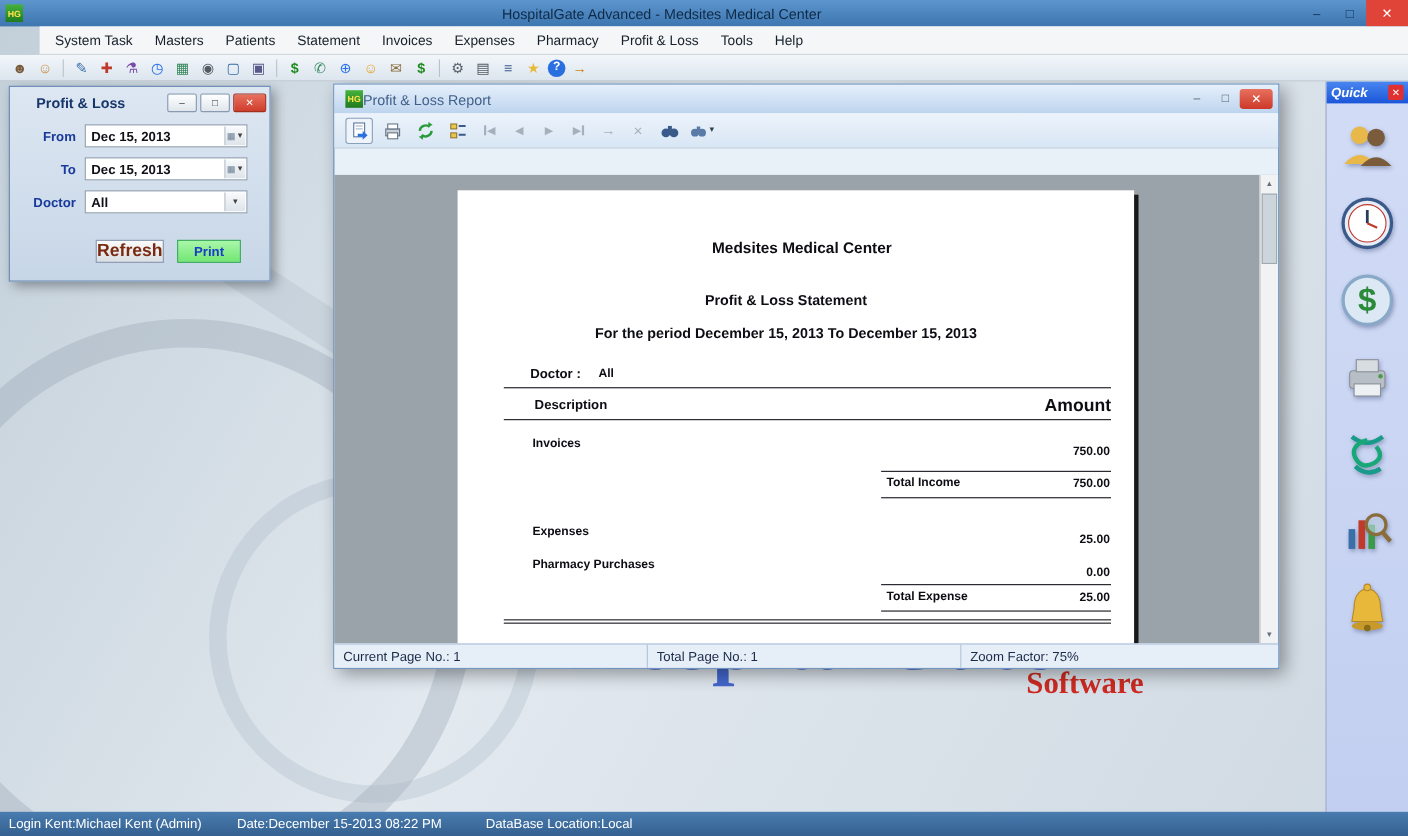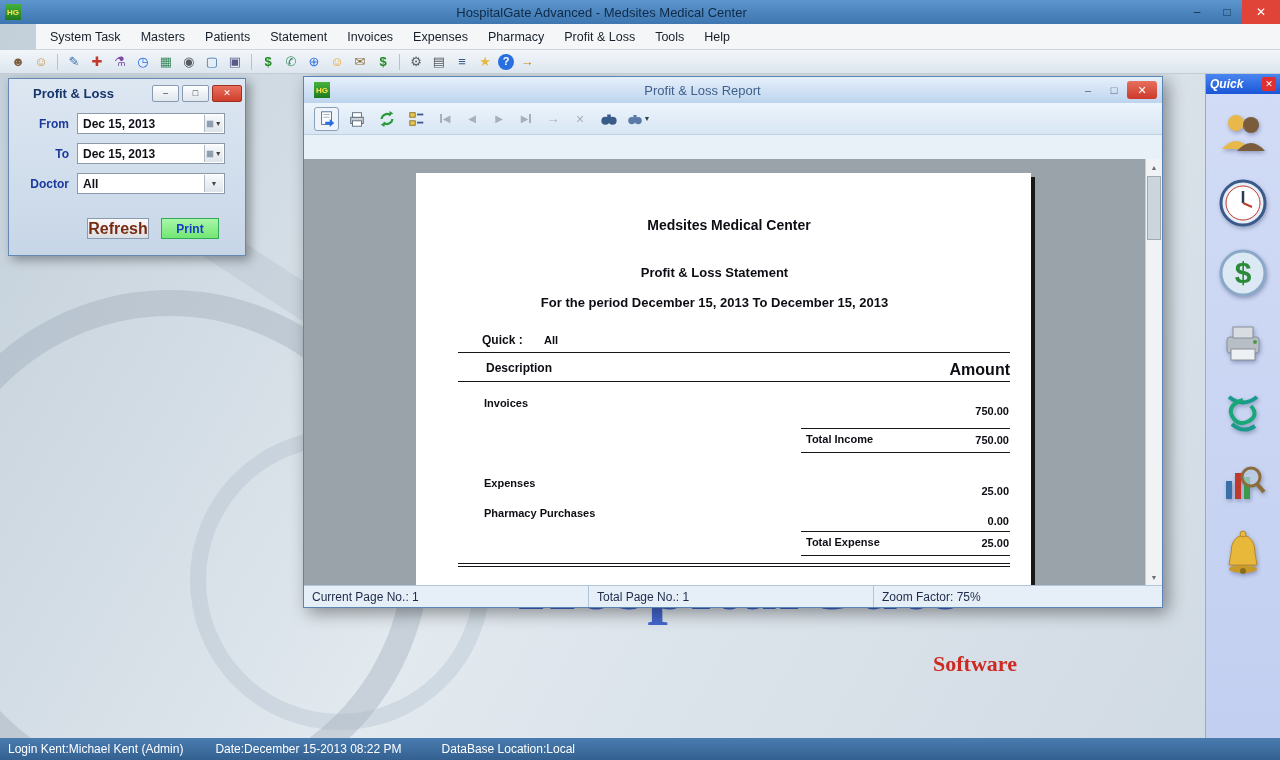--- a/index.html
+++ b/index.html
@@ -12,21 +12,21 @@
     border:26px solid rgba(145,160,175,.32); border-radius:50%; z-index:0; }
   .bg-arc2 { position:absolute; left:190px; top:430px; width:300px; height:300px;
     border:16px solid rgba(160,175,190,.26); border-radius:50%; z-index:0; }
   .bg-band { position:absolute; left:40px; top:110px; width:760px; height:34px;
     background:rgba(172,186,199,.30); transform:rotate(33deg); transform-origin:left top; z-index:0; }
 
   
   .wm-brand { position:absolute; left:518px; top:542px; z-index:1; font-family:"Liberation Serif",serif;
     font-size:74px; font-weight:bold; color:#2a52c8; opacity:.85; letter-spacing:2px; }
   .wm-soft { position:absolute; left:933px; top:606px; z-index:1; font-family:"Liberation Serif",serif;
-    font-size:22px; font-weight:bold; color:#cc2a22;margin-top:45px; }
+    font-size:28px; font-weight:bold; color:#cc2a22; }
 
   
   .titlebar { position:absolute; top:0; left:0; right:0; height:24px; z-index:8;
     background:linear-gradient(#5d95cd,#3d76b0); display:flex; align-items:center; }
   .hg-logo { width:16px; height:16px; margin-left:5px; background:linear-gradient(#46b23c,#1f7a1f);
     color:#ffe34a; font-size:8px; font-weight:bold; display:flex; align-items:center; justify-content:center; }
   .title-text { flex:1; text-align:center; font-size:13px; color:#0e2a47; }
   .win-controls { display:flex; height:100%; }
   .wc { width:30px; height:100%; display:flex; align-items:center; justify-content:center;
     font-size:12px; color:#10304f; cursor:default; }
@@ -70,21 +70,21 @@
     border:1px solid #8a9ab0; font-size:16px; font-weight:bold; color:#7a2a10;
     display:flex; align-items:center; justify-content:center; }
   .btn-print { width:58px; height:21px; background:linear-gradient(#a9f7a9,#72e672);
     border:1px solid #33aa55; font-size:12px; font-weight:bold; color:#1a3ac8;
     display:flex; align-items:center; justify-content:center; }
 
   
   .report-window { position:absolute; left:303px; top:76px; width:860px; height:532px; z-index:5;
     background:#e8f0f8; border:1px solid #5a84b4; box-shadow:5px 5px 16px rgba(0,0,0,.4); }
   .rw-titlebar { height:26px; background:linear-gradient(#e6f0fb,#bdd4ee); display:flex; align-items:center; padding:0 5px; }
-  .rw-title { flex:1; text-align:center; font-size:13px; color:#40608a; }
+  .rw-title { flex:1; text-align:left; font-size:13px; color:#40608a; }
   .wc2 { width:26px; height:18px; display:flex; align-items:center; justify-content:center;
     font-size:11px; color:#55606a; }
   .wc2.close { background:linear-gradient(#e8705e,#cc392a); border-radius:3px; color:#fff; width:30px; }
   .rw-toolbar { height:32px; background:linear-gradient(#ecf3fb,#d8e6f4); border-bottom:1px solid #c0d0e0;
     display:flex; align-items:center; padding-left:10px; gap:5px; }
   .rt-btn { width:25px; height:24px; display:flex; align-items:center; justify-content:center; border-radius:3px; }
   .rt-btn.bordered { border:1px solid #8aa0b8; background:#eef4fa; }
   .rt-nav { width:22px; height:22px; display:flex; align-items:center; justify-content:center;
     color:#a6b0ba; font-size:10px; gap:1px; }
   .nav-bar { width:2px; height:9px; background:#a6b0ba; display:inline-block; }
@@ -326,21 +326,21 @@
       </span>
     </div>
 
 
     <div class="rw-viewer">
       <div class="page">
         <div class="pg-center clinic">Medsites Medical Center</div>
         <div class="pg-center stmt">Profit &amp; Loss Statement</div>
         <div class="pg-center period">For the period December 15, 2013 To December 15, 2013</div>
 
-        <div class="abs doctor-label">Quick :</div>
+        <div class="abs doctor-label">Doctor :</div>
         <div class="abs doctor-value">All</div>
         <div class="ln ln-doctor"></div>
 
         <div class="abs col-desc">Description</div>
         <div class="abs col-amt">Amount</div>
         <div class="ln ln-header"></div>
 
         <div class="abs rlabel" style="left:68px;top:224px">Invoices</div>
         <div class="abs rvalue" style="top:232px">750.00</div>
 

